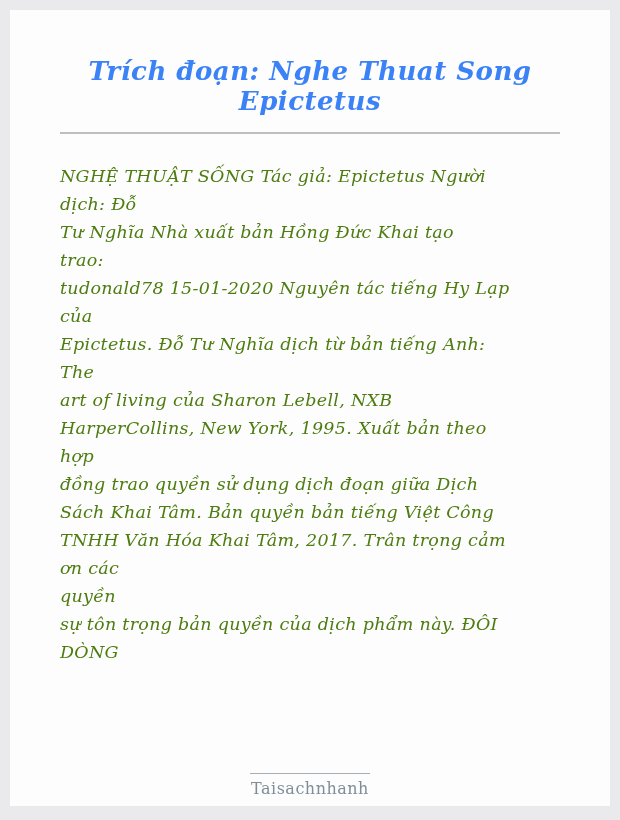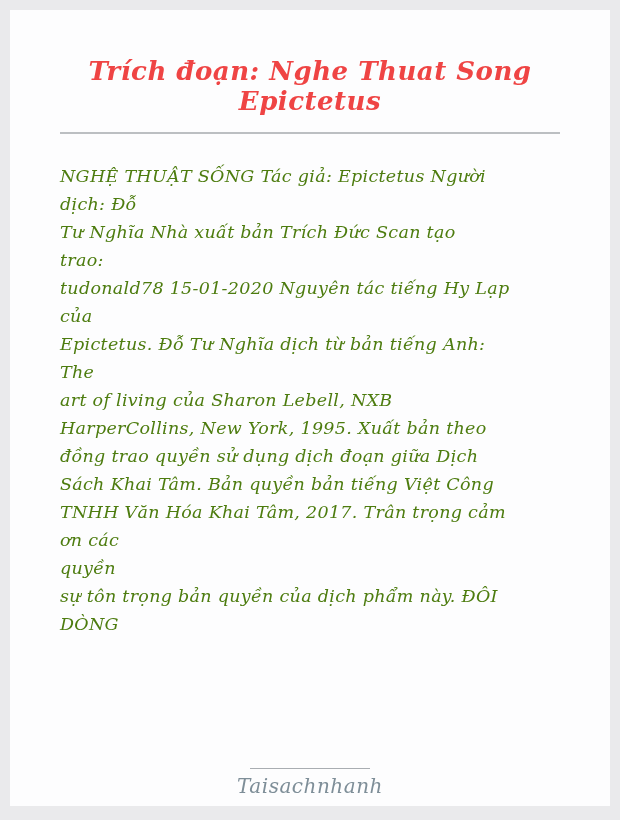--- a/index.html
+++ b/index.html
@@ -19,21 +19,21 @@
     bottom: 14px;
     background: #fdfdfe;
   }
   .page-title {
     margin: 46px 30px 0 30px;
     text-align: center;
     font-style: italic;
     font-weight: bold;
     font-size: 26px;
     letter-spacing: 0.5px;
-    color: #ef4444;
+    color: #3b82f6;
   }
   .title-divider {
     border: none;
     border-top: 2px solid #bcbfc2;
     margin: 16px 50px 0 50px;
   }
   .content {
     margin: 28px 48px 0 50px;
     color: #4d7c0f;
   }
@@ -51,46 +51,46 @@
     bottom: 8px;
     text-align: center;
   }
   .footer-divider {
     border: none;
     border-top: 1px solid #a9adb2;
     width: 120px;
     margin: 0 auto 5px auto;
   }
   .footer-brand {
-    font-style: italic;
-    font-size: 20px;
+    font-size: 16px;
     color: #7e8e98;
     letter-spacing: 0.5px;
   }
 </style>
 </head>
 <body>
 
 <div class="page-card">
 
   <h1 class="page-title">Trích đoạn: Nghe Thuat Song Epictetus</h1>
 
   <hr class="title-divider">
 
   <div class="content">
     <div class="text-line">NGHỆ THUẬT SỐNG Tác giả: Epictetus Người</div>
     <div class="text-line">dịch: Đỗ</div>
-    <div class="text-line">Tư Nghĩa Nhà xuất bản Trích Đức Scan tạo</div>
+    <div class="text-line">Tư Nghĩa Nhà xuất bản Hồng Đức Khai tạo</div>
     <div class="text-line">trao:</div>
     <div class="text-line">tudonald78 15-01-2020 Nguyên tác tiếng Hy Lạp</div>
     <div class="text-line">của</div>
     <div class="text-line">Epictetus. Đỗ Tư Nghĩa dịch từ bản tiếng Anh:</div>
     <div class="text-line">The</div>
     <div class="text-line">art of living của Sharon Lebell, NXB</div>
     <div class="text-line">HarperCollins, New York, 1995. Xuất bản theo</div>
+    <div class="text-line">hợp</div>
     <div class="text-line">đồng trao quyền sử dụng dịch đoạn giữa Dịch</div>
     <div class="text-line">Sách Khai Tâm. Bản quyền bản tiếng Việt Công</div>
     <div class="text-line">TNHH Văn Hóa Khai Tâm, 2017. Trân trọng cảm</div>
     <div class="text-line">ơn các</div>
     <div class="text-line">quyền</div>
     <div class="text-line">sự tôn trọng bản quyền của dịch phẩm này. ĐÔI</div>
     <div class="text-line">DÒNG</div>
   </div>
 
   <div class="footer">

